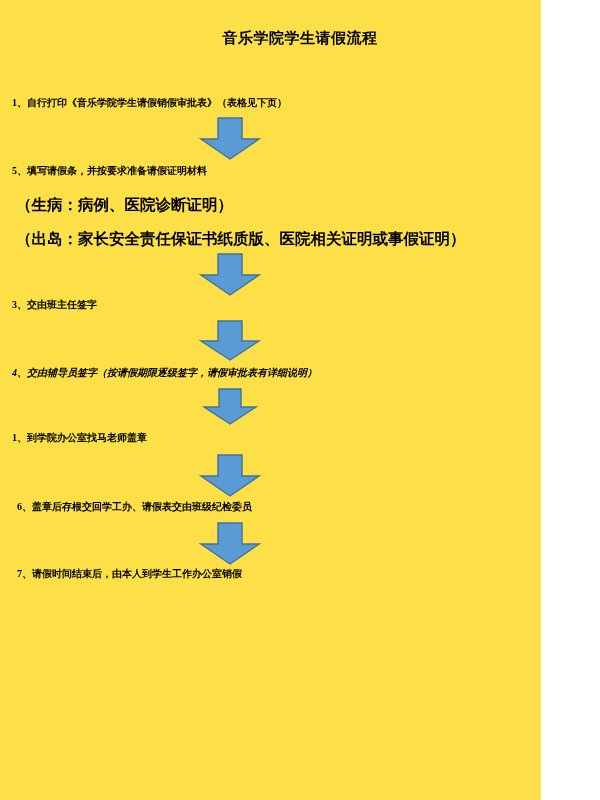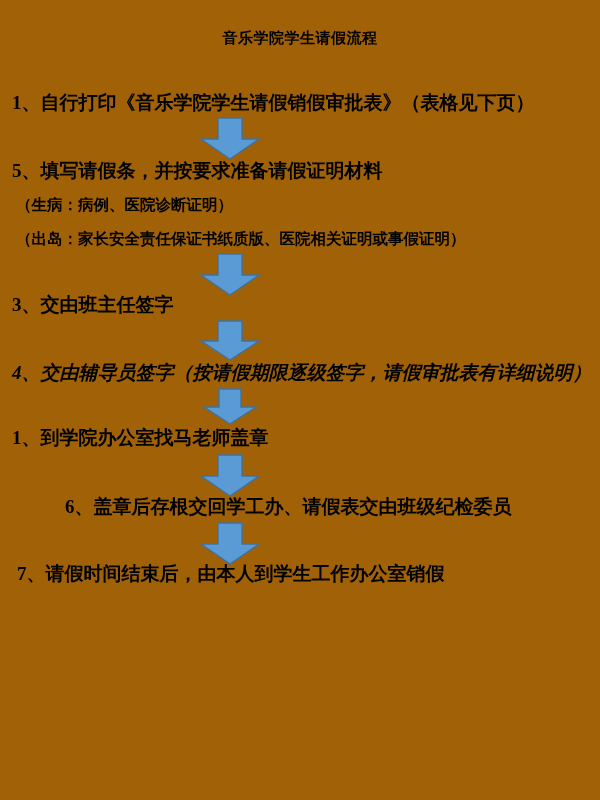--- a/index.html
+++ b/index.html
@@ -9,39 +9,39 @@
   }
   body {
     width: 600px;
     height: 800px;
     overflow: hidden;
     font-family: "Liberation Serif", "DejaVu Serif", serif;
     color: #000000;
   }
   #page {
     position: relative;
-    width: 600px;
+    width: 541px;
     height: 800px;
-    background: #a16207;
+    background: #fde047;
   }
   .doc-title {
     position: absolute;
     top: 28px;
     left: 0;
     width: 600px;
     text-align: center;
     font-size: 15px;
     font-weight: bold;
     letter-spacing: 0.5px;
     line-height: 20px;
     white-space: nowrap;
   }
   .step {
     position: absolute;
-    font-size: 19px;
+    font-size: 10px;
     font-weight: bold;
     line-height: 22px;
     white-space: nowrap;
     letter-spacing: 0px;
   }
   .substep {
     position: absolute;
     font-size: 15.5px;
     font-weight: bold;
     line-height: 22px;
@@ -86,21 +86,21 @@
   <svg class="arrow" style="top:388px; left:202px;" width="56" height="38" viewBox="0 0 56 38">
     <polygon points="17,1 39,1 39,19 54,19 28,36 2,19 17,19" fill="#5B9BD5" stroke="#41719C" stroke-width="1.4" stroke-linejoin="miter"></polygon>
   </svg>
 
   <div class="step" style="top:427px; left:12px;">1、到学院办公室找马老师盖章</div>
 
   <svg class="arrow" style="top:454px; left:199px;" width="62" height="44" viewBox="0 0 62 44">
     <polygon points="19,1 43,1 43,22 60,22 31,42 2,22 19,22" fill="#5B9BD5" stroke="#41719C" stroke-width="1.4" stroke-linejoin="miter"></polygon>
   </svg>
 
-  <div class="step" style="top:496px; left:17px;margin-left:48px;">6、盖章后存根交回学工办、请假表交由班级纪检委员</div>
+  <div class="step" style="top:496px; left:17px;">6、盖章后存根交回学工办、请假表交由班级纪检委员</div>
 
   <svg class="arrow" style="top:522px; left:199px;" width="62" height="44" viewBox="0 0 62 44">
     <polygon points="19,1 43,1 43,22 60,22 31,42 2,22 19,22" fill="#5B9BD5" stroke="#41719C" stroke-width="1.4" stroke-linejoin="miter"></polygon>
   </svg>
 
   <div class="step" style="top:563px; left:17px;">7、请假时间结束后，由本人到学生工作办公室销假</div>
 
 </div>
 
 </body></html>

